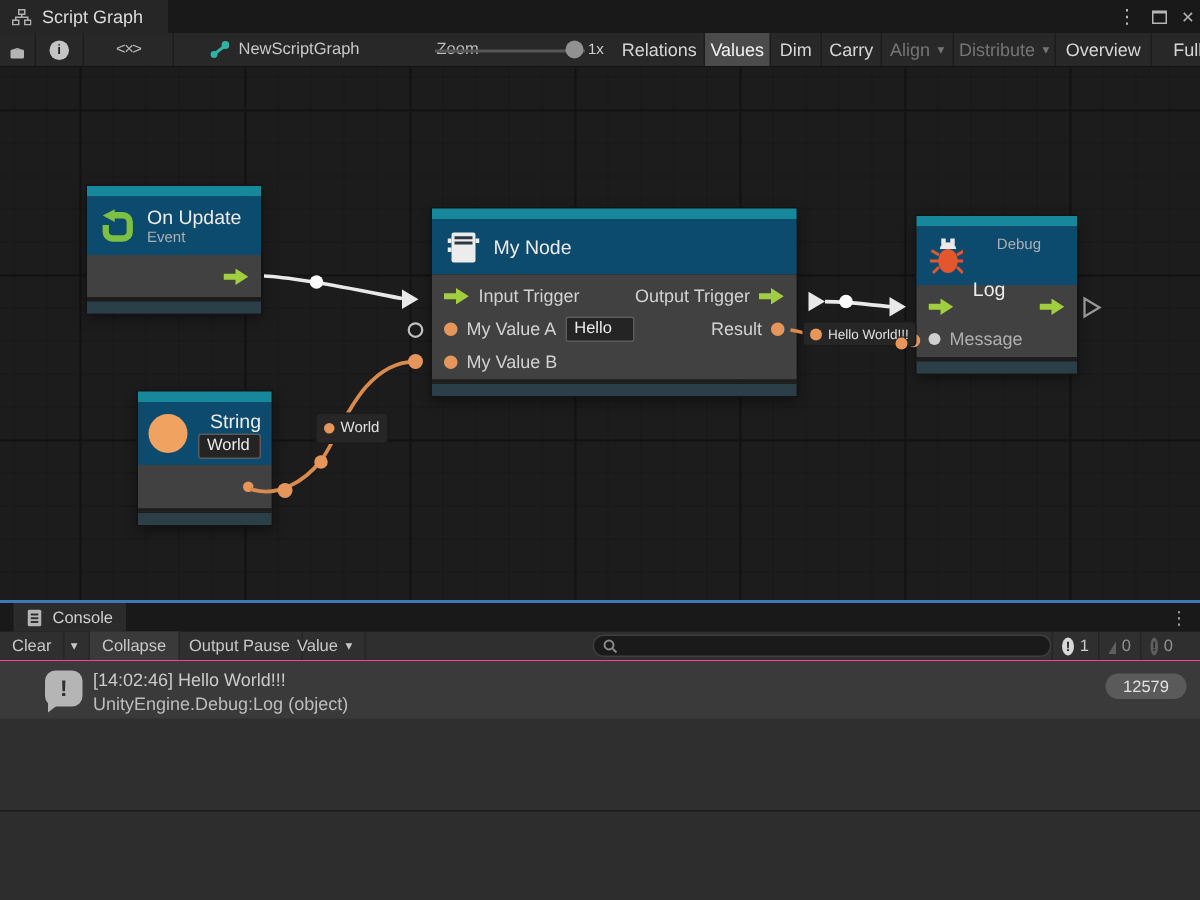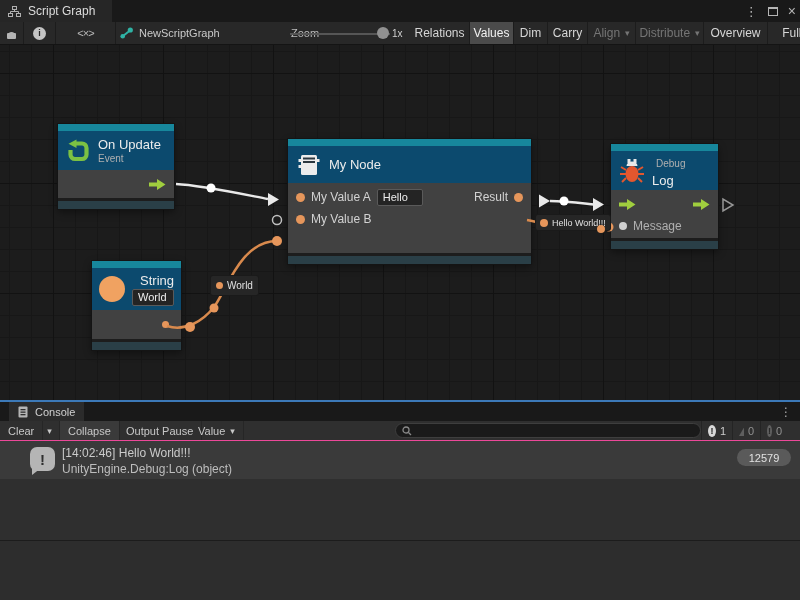--- a/index.html
+++ b/index.html
@@ -23,21 +23,21 @@
   .tbtn { position:absolute; top:0; height:22px; display:flex; align-items:center; justify-content:center;
     color:#d6d6d6; font-size:12px; border-right:1px solid #1c1c1c; white-space:nowrap; }
   .tbtn.pressed { background:#4b4b4b; color:#f2f2f2; }
   .tbtn.disabled { color:#757575; }
   .caret { font-size:9px; margin-left:5px; }
   .lockbody { width:9px; height:6px; background:#b5b5b5; border-radius:1px; margin-top:5px; }
   .lockshackle { position:absolute; top:4px; width:7px; height:6px; border:1.5px solid #b5b5b5; border-bottom:none; border-radius:4px 4px 0 0; }
   .infoicon { width:13px; height:13px; border-radius:50%; background:#c4c4c4; color:#262626;
     font-weight:bold; font-size:9px; display:flex; align-items:center; justify-content:center; }
   .codeglyph { color:#b9b9b9; font-size:11px; letter-spacing:-1px; }
-  .crumb { left:120px; top:0; height:22px; display:flex; align-items:center; gap:6px; color:#c9c9c9; font-size:11px; }
+  .crumb { left:140px; top:0; height:22px; display:flex; align-items:center; gap:6px; color:#c9c9c9; font-size:11px; }
   .zlabel { left:262px; top:0; height:22px; display:flex; align-items:center; color:#bdbdbd; font-size:11px;margin-left:29px; }
   .ztrack { left:290px; top:11px; width:100px; height:2px; background:#565656; }
   .zhandle { left:377px; top:5px; width:12px; height:12px; border-radius:50%; background:#919191; }
   .zval { left:392px; top:0; height:22px; display:flex; align-items:center; color:#cfcfcf; font-size:10px; }
 
   
   .canvas { left:0; top:45px; width:800px; height:355px; background:#1c1c1c;
     background-image:
       linear-gradient(#121212 1px, transparent 1px),
       linear-gradient(90deg, #121212 1px, transparent 1px),
@@ -193,20 +193,31 @@
         <rect x="7" y="4.5" width="12" height="2" fill="#2c3840"></rect>
         <rect x="7" y="8" width="12" height="2" fill="#2c3840"></rect>
         <rect x="2.5" y="6" width="2.5" height="3" fill="#ececec"></rect>
         <rect x="2.5" y="12" width="2.5" height="3" fill="#ececec"></rect>
         <rect x="21" y="6" width="2.5" height="3" fill="#ececec"></rect>
       </svg>
       <div class="ntitle">My Node</div>
     </div>
     <div class="nbody" style="height:70px;padding:3px 0">
       <div class="prow">
+        <svg width="17" height="11">
+          <path d="M0,3.5 H8 V0 L16.5,5.5 L8,11 V7.5 H0 z" fill="#a0ce3e"></path>
+          </svg>
+        <span>Input Trigger</span>
+        <span class="spacer"></span>
+        <span>Output Trigger</span>
+        <svg width="17" height="11">
+          <path d="M0,3.5 H8 V0 L16.5,5.5 L8,11 V7.5 H0 z" fill="#a0ce3e"></path>
+          </svg>
+      </div>
+      <div class="prow">
         <span class="pdot"></span>
         <span>My Value A</span>
         <input class="vfield" style="width: 46px;" value="Hello">
         <span class="spacer"></span>
         <span>Result</span>
         <span class="pdot"></span>
       </div>
       <div class="prow">
         <span class="pdot"></span>
         <span>My Value B</span>
@@ -246,21 +257,21 @@
           <path d="M7,12 L2,9"></path>
             <path d="M7,16 L1,16"></path>
             <path d="M7,20 L3,24"></path>
           <path d="M19,12 L24,9"></path>
             <path d="M19,16 L25,16"></path>
             <path d="M19,20 L23,24"></path>
         </g>
         <ellipse cx="13" cy="16" rx="6.5" ry="8" fill="#e4572e"></ellipse>
       </svg>
       <div>
-        <div class="nsub" style="margin:4px">Debug</div>
+        <div class="nsub" style="margin:16px">Debug</div>
         <div class="ntitle">Log</div>
       </div>
     </div>
     <div class="nbody" style="height:48px;padding:3px 0">
       <div class="prow">
         <svg width="17" height="11">
           <path d="M0,3.5 H8 V0 L16.5,5.5 L8,11 V7.5 H0 z" fill="#a0ce3e"></path>
           </svg>
         <span class="spacer"></span>
         <svg width="17" height="11">

